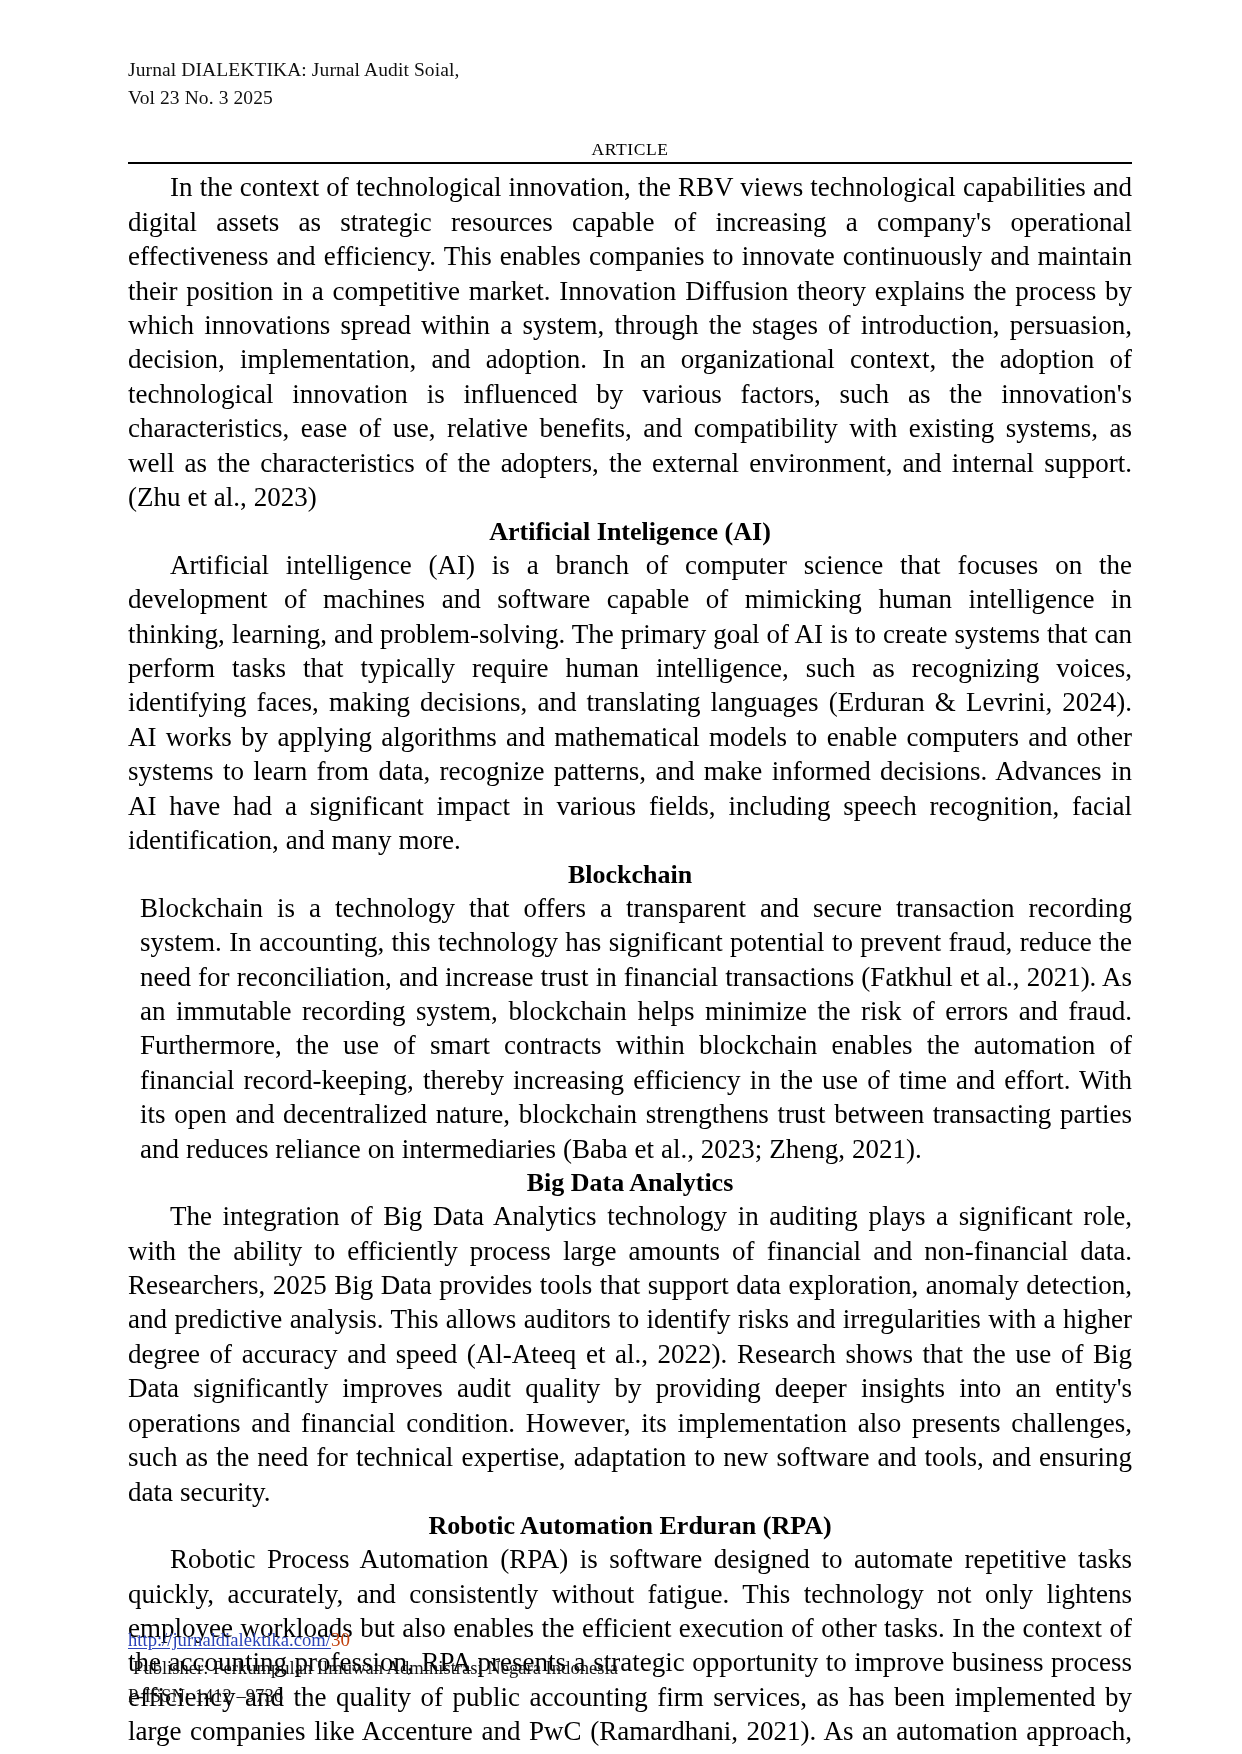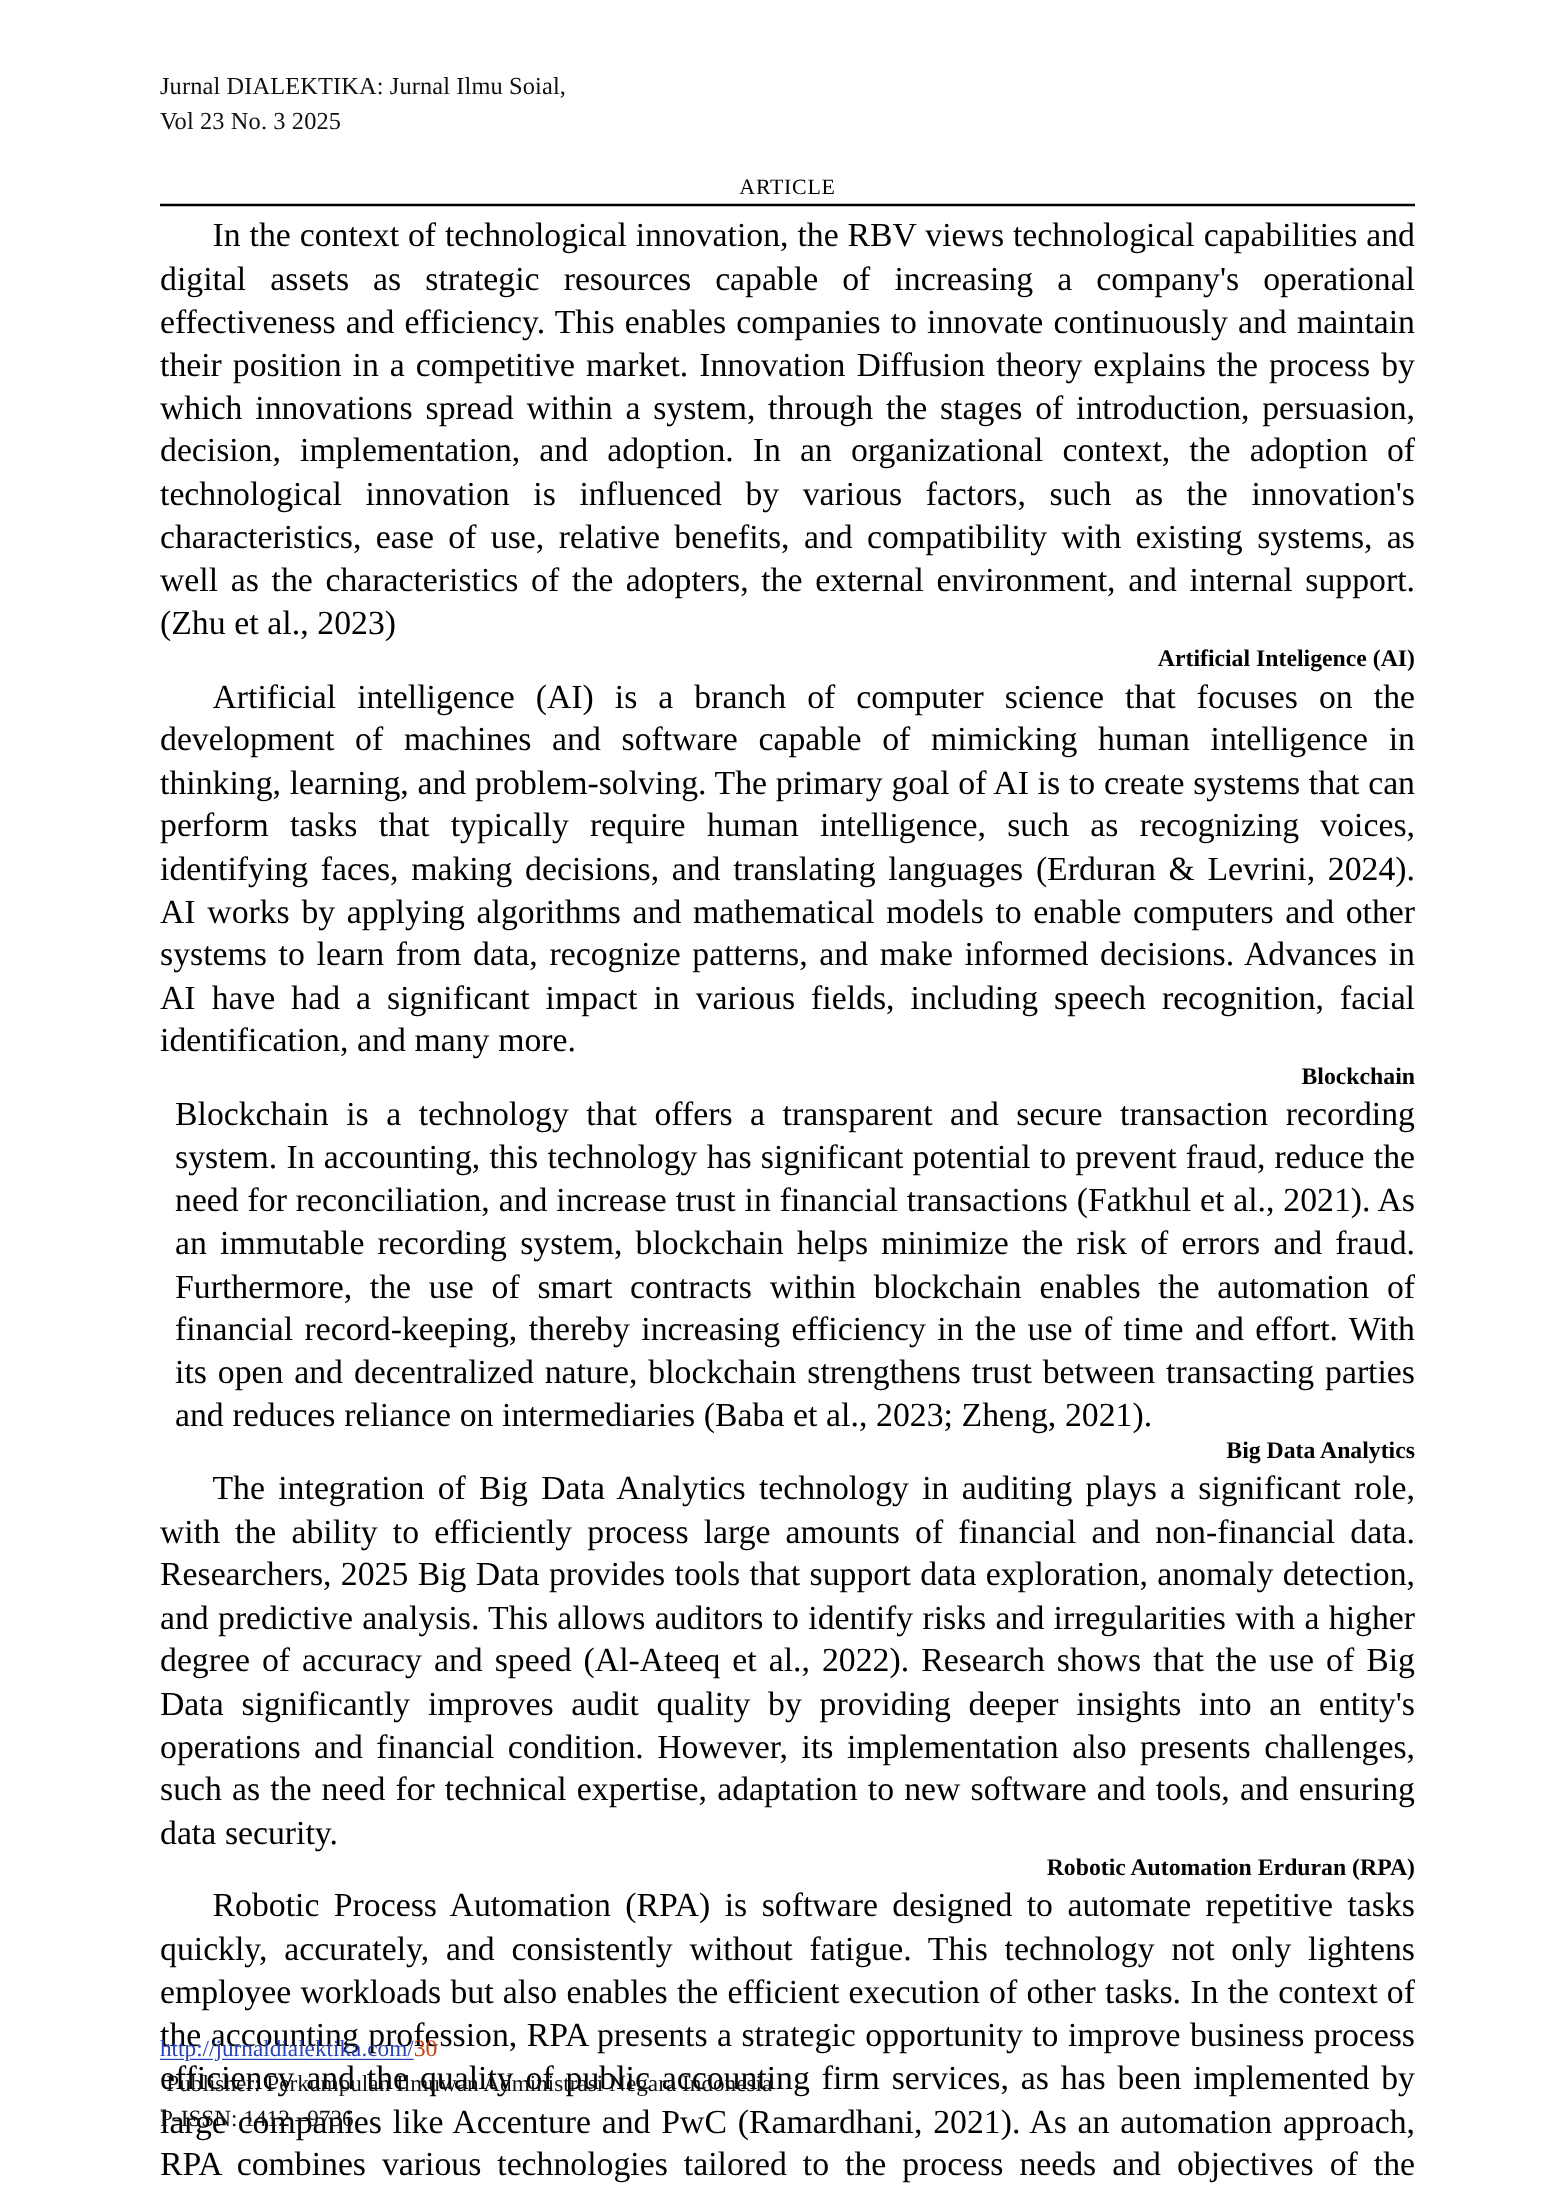--- a/index.html
+++ b/index.html
@@ -63,24 +63,24 @@
     text-align: justify;
     text-justify: inter-word;
     hyphens: none;
     word-spacing: 0.2px;
   }
   p.para.indent { text-indent: 42px; }
   p.para.noindent { text-indent: 0; margin-left: 12px; }
 
   h2.section-head {
     margin: 0;
-    font-size: 19px;
+    font-size: 26px;
     line-height: 1.275;
     font-weight: bold;
-    text-align: right;
+    text-align: center;
   }
 
   
   .footer {
     position: absolute;
     left: 128px;
     right: 110px;
     bottom: 44px;
     font-size: 18.6px;
     line-height: 1.5;
@@ -102,21 +102,21 @@
   }
   .footer-line { white-space: pre; }
   .footer-line.pub { padding-left: 5px; }
 </style>
 </head>
 <body>
 
 <div class="page">
 
   <div class="runninghead">
-    <div>Jurnal DIALEKTIKA: Jurnal Ilmu Soial,</div>
+    <div>Jurnal DIALEKTIKA: Jurnal Audit Soial,</div>
     <div>Vol 23 No. 3 2025</div>
   </div>
 
   <div class="article-label-wrap">
     <div class="article-label">ARTICLE</div>
     <hr class="rule">
   </div>
 
   <div class="body-col">
 

